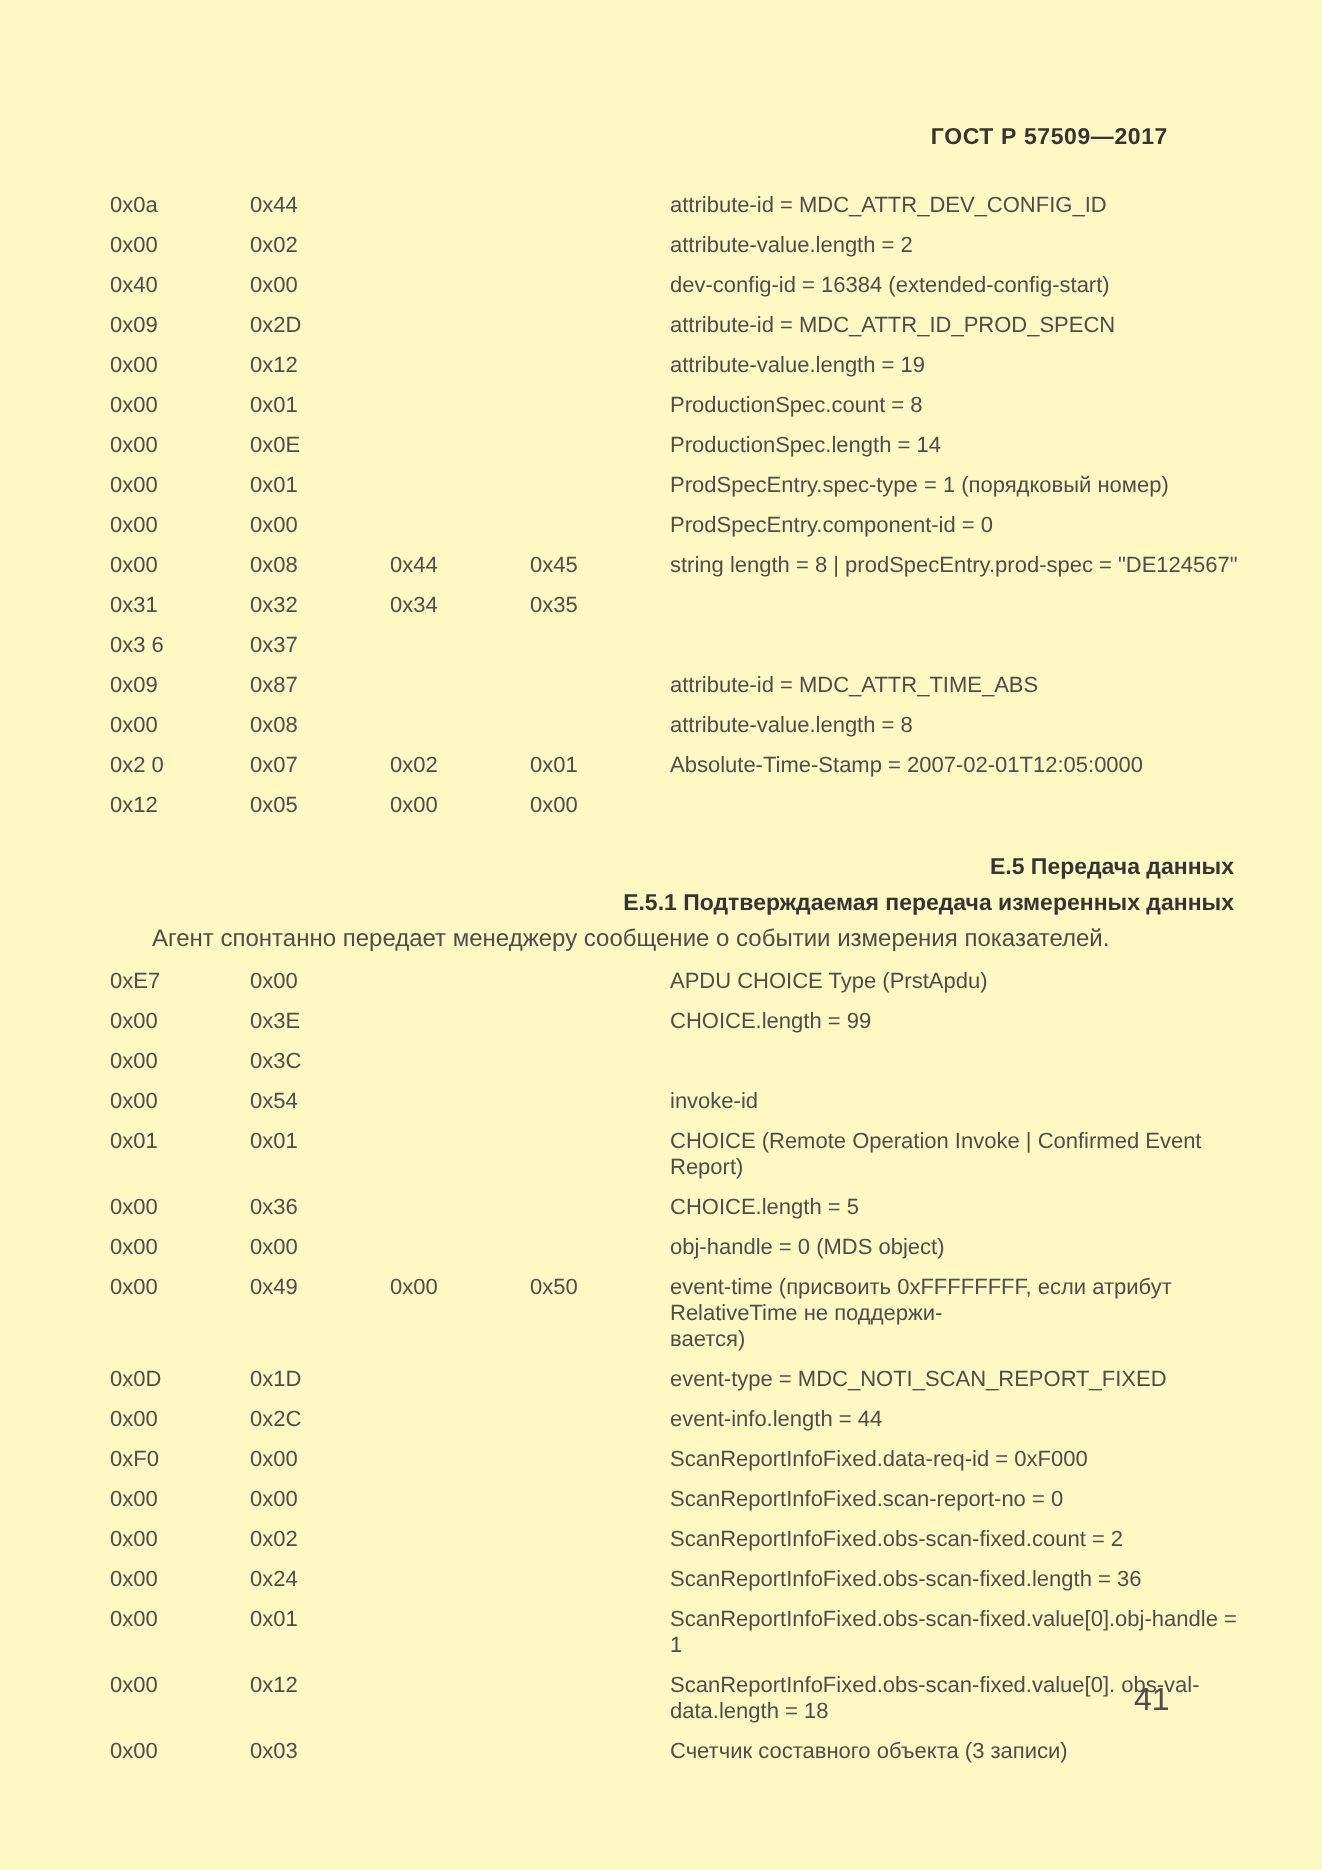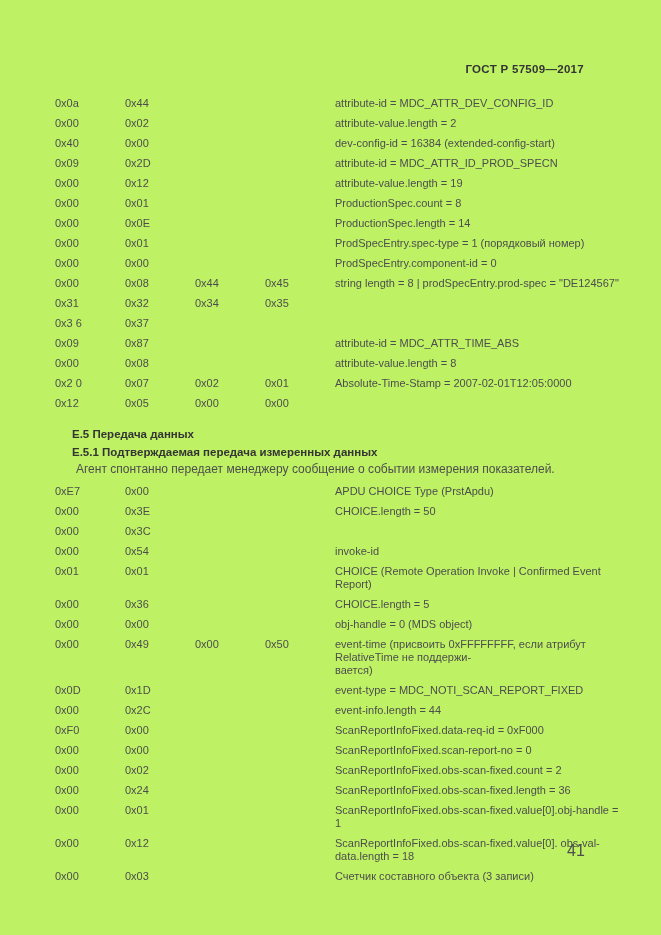--- a/index.html
+++ b/index.html
@@ -4,21 +4,21 @@
 <style>
   html, body {
     margin: 0;
     padding: 0;
     background: #ffffff;
   }
   .page {
     position: relative;
     width: 661px;
     height: 935px;
-    background: #bef264;
+    background: #fef9c3;
     font-family: "Liberation Sans", sans-serif;
     color: #4d4d4d;
     overflow: hidden;
   }
   .doc-header {
     position: absolute;
     top: 63px;
     right: 77px;
     font-size: 11.5px;
     font-weight: bold;
@@ -53,20 +53,21 @@
     left: 72px;
     top: 428px;
     width: 545px;
   }
   .section-h1, .section-h2 {
     font-size: 11.5px;
     font-weight: bold;
     color: #343434;
     line-height: 13px;
     margin: 0;
+    text-align: right;
   }
   .section-h1 { margin-bottom: 5px; }
   .section-p {
     font-size: 12px;
     line-height: 13px;
     margin: 4px;
     color: #4d4d4d;
   }
   .page-num {
     position: absolute;
@@ -210,21 +211,21 @@
         <span class="hex-cell">0x00</span>
         <span class="hex-cell"></span>
         <span class="hex-cell"></span>
         <span class="row-desc">APDU CHOICE Type (PrstApdu)</span>
       </div>
       <div class="hex-row">
         <span class="hex-cell">0x00</span>
         <span class="hex-cell">0x3E</span>
         <span class="hex-cell"></span>
         <span class="hex-cell"></span>
-        <span class="row-desc">CHOICE.length = 50</span>
+        <span class="row-desc">CHOICE.length = 99</span>
       </div>
       <div class="hex-row">
         <span class="hex-cell">0x00</span>
         <span class="hex-cell">0x3C</span>
         <span class="hex-cell"></span>
         <span class="hex-cell"></span>
       </div>
       <div class="hex-row">
         <span class="hex-cell">0x00</span>
         <span class="hex-cell">0x54</span>

